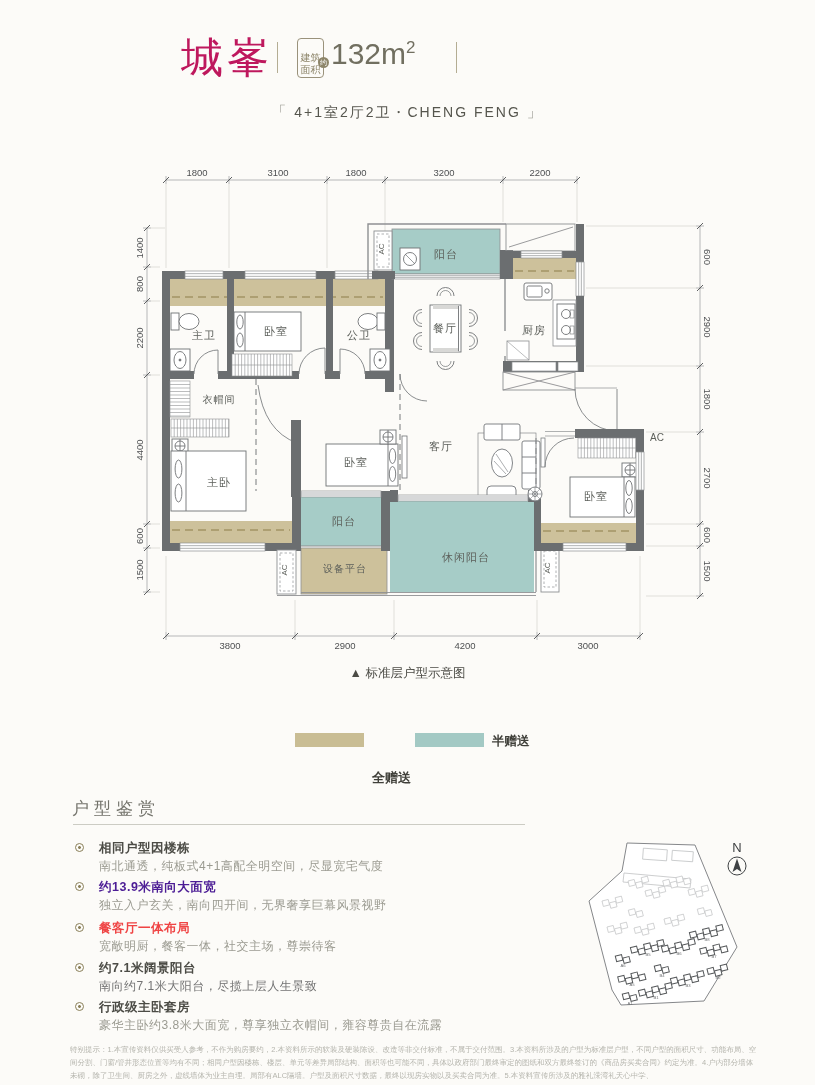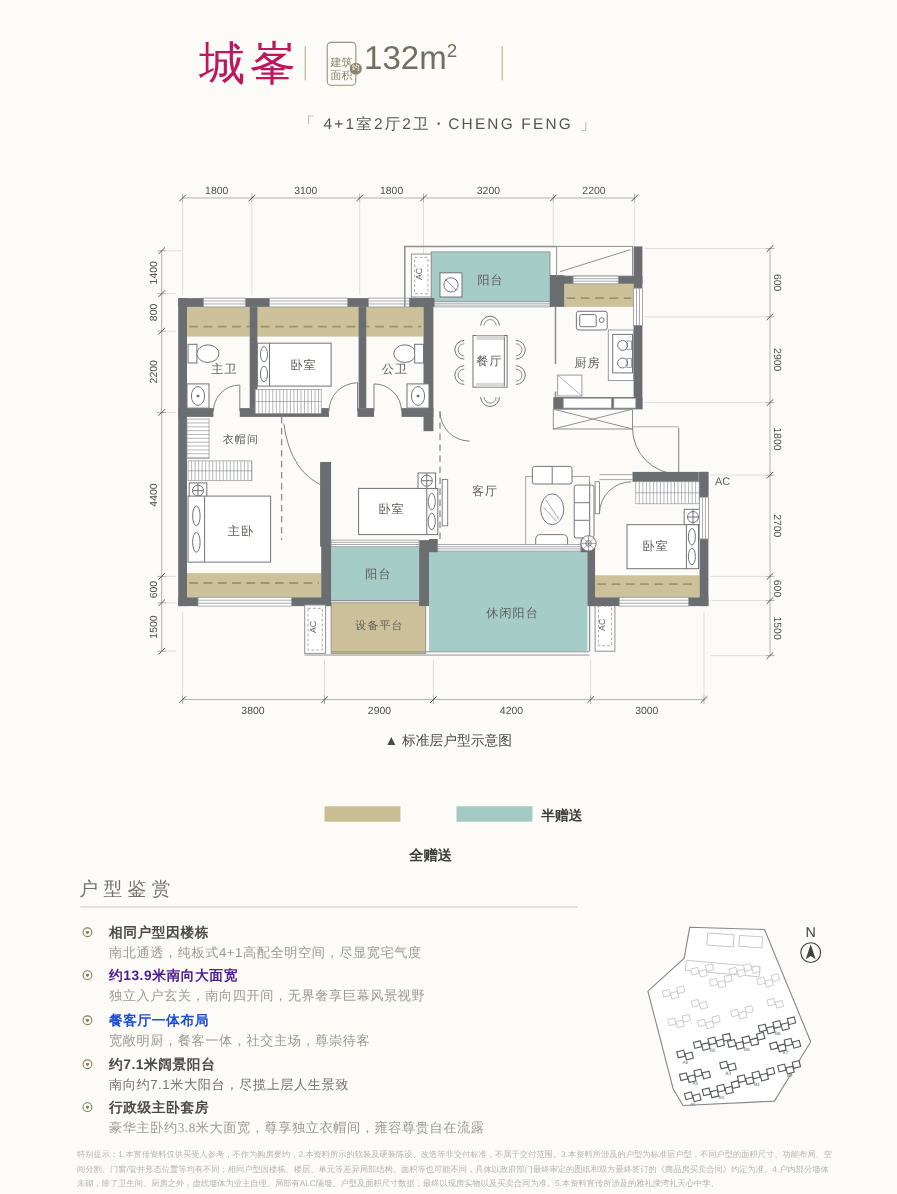--- a/index.html
+++ b/index.html
@@ -625,35 +625,35 @@
 <div class="abs" style="left:99px;top:858px;font-size:12px;color:#9b9b91;letter-spacing:0.5px;">南北通透，纯板式4+1高配全明空间，尽显宽宅气度</div>
 
 <div class="abs" style="left:75px;top:882px;width:7px;height:7px;border:1.3px solid #8a8059;border-radius:50%;background:radial-gradient(circle,#8a8059 0 1.2px,rgba(0,0,0,0) 1.6px);"></div>
 
 <div class="abs" style="left:99px;top:879px;font-size:12.5px;font-weight:bold;color:#4c1d95;letter-spacing:0.5px;">约13.9米南向大面宽</div>
 
 <div class="abs" style="left:99px;top:897px;font-size:12px;color:#9b9b91;letter-spacing:0.5px;">独立入户玄关，南向四开间，无界奢享巨幕风景视野</div>
 
 <div class="abs" style="left:75px;top:923px;width:7px;height:7px;border:1.3px solid #8a8059;border-radius:50%;background:radial-gradient(circle,#8a8059 0 1.2px,rgba(0,0,0,0) 1.6px);"></div>
 
-<div class="abs" style="left:99px;top:920px;font-size:12.5px;font-weight:bold;color:#1d4ed8;letter-spacing:0.5px;">餐客厅一体布局</div>
+<div class="abs" style="left:99px;top:920px;font-size:12.5px;font-weight:bold;color:#ef4444;letter-spacing:0.5px;">餐客厅一体布局</div>
 
 <div class="abs" style="left:99px;top:938px;font-size:12px;color:#9b9b91;letter-spacing:0.5px;">宽敞明厨，餐客一体，社交主场，尊崇待客</div>
 
 <div class="abs" style="left:75px;top:963px;width:7px;height:7px;border:1.3px solid #8a8059;border-radius:50%;background:radial-gradient(circle,#8a8059 0 1.2px,rgba(0,0,0,0) 1.6px);"></div>
 
 <div class="abs" style="left:99px;top:960px;font-size:12.5px;font-weight:bold;color:#4c4c46;letter-spacing:0.5px;">约7.1米阔景阳台</div>
 
 <div class="abs" style="left:99px;top:978px;font-size:12px;color:#737373;letter-spacing:0.5px;">南向约7.1米大阳台，尽揽上层人生景致</div>
 
 <div class="abs" style="left:75px;top:1002px;width:7px;height:7px;border:1.3px solid #8a8059;border-radius:50%;background:radial-gradient(circle,#8a8059 0 1.2px,rgba(0,0,0,0) 1.6px);"></div>
 
 <div class="abs" style="left:99px;top:999px;font-size:12.5px;font-weight:bold;color:#4c4c46;letter-spacing:0.5px;">行政级主卧套房</div>
 
-<div class="abs" style="left:99px;top:1017px;font-size:12px;color:#9b9b91;letter-spacing:0.5px;font-family:Liberation Serif, serif;">豪华主卧约3.8米大面宽，尊享独立衣帽间，雍容尊贵自在流露</div>
+<div class="abs" style="left:99px;top:1017px;font-size:12px;color:#9b9b91;letter-spacing:0.5px;">豪华主卧约3.8米大面宽，尊享独立衣帽间，雍容尊贵自在流露</div>
 </div>
 
 <div class="abs" style="left:560px;top:820px;">
 <svg width="230" height="210" viewBox="0 0 230 210" xmlns="http://www.w3.org/2000/svg">
 
 <path d="M 67 23 L 135 25 L 177 127 L 144 181 L 61 185 L 52 170 L 29 81 L 62 51 Z" fill="#ffffff" stroke="#85878a" stroke-width="1"></path>
 
 <g fill="none" stroke="#c0c2c3" stroke-width="0.8">
 <rect x="83" y="29" width="24" height="11" transform="rotate(4 95 34)"></rect>
 <rect x="112" y="31" width="21" height="10" transform="rotate(4 122 36)"></rect>

